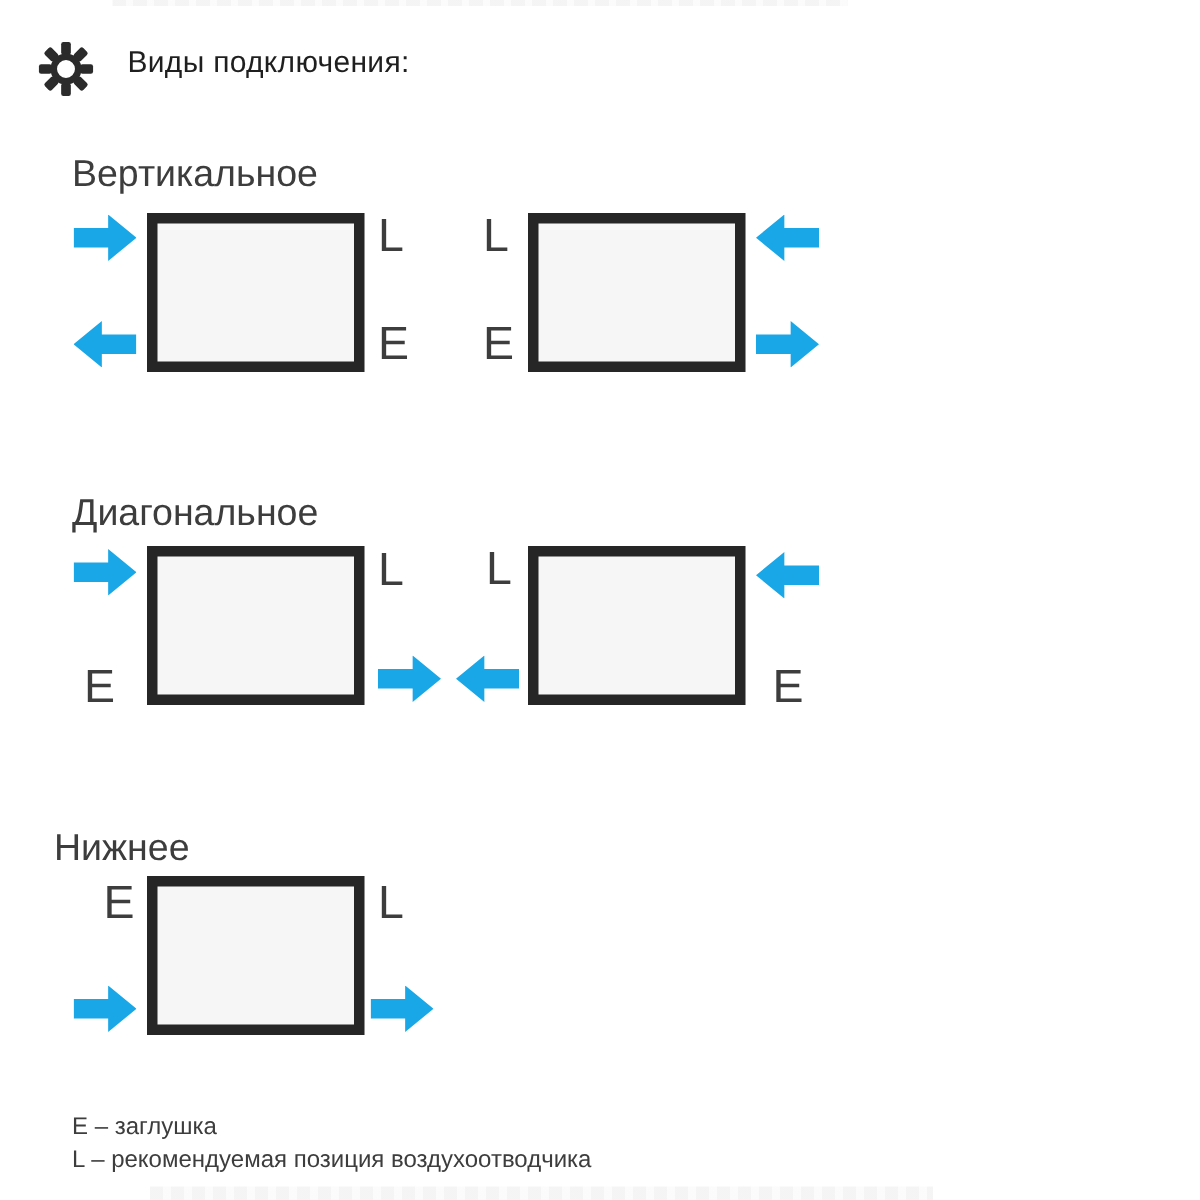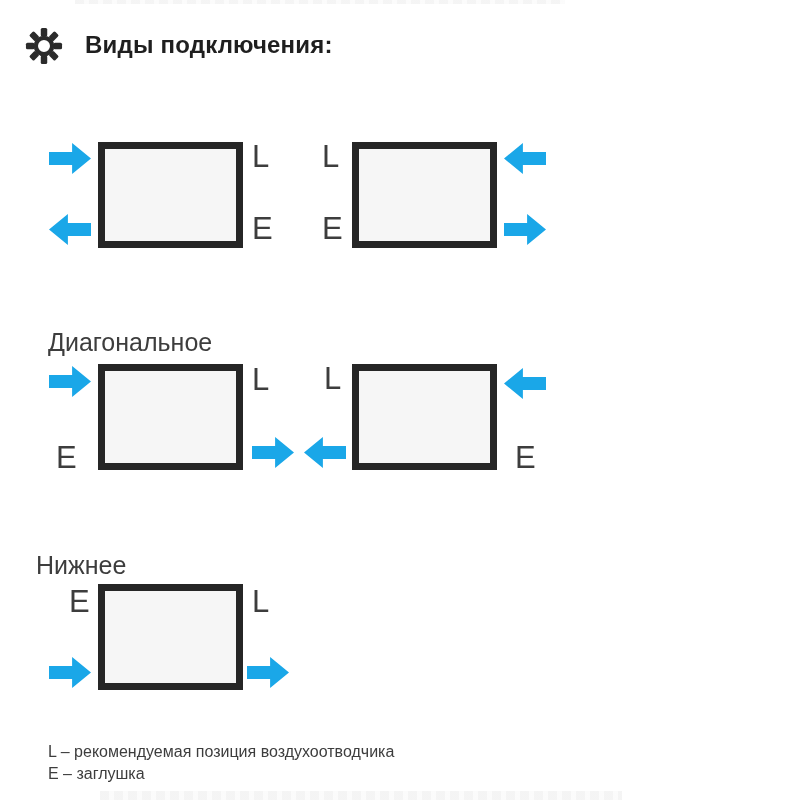--- a/index.html
+++ b/index.html
@@ -2,21 +2,21 @@
 <html><head>
 <meta charset="utf-8">
 <style>
   html,body{margin:0;padding:0;background:#ffffff;}
   #stage{
     position:relative;width:800px;height:800px;background:#ffffff;overflow:hidden;
     font-family:"Liberation Sans","DejaVu Sans",sans-serif;
   }
   .abs{position:absolute;}
   
-  .title{font-size:24px;font-weight:700;color:var(--ink);letter-spacing:.2px;}
+  .title{font-size:20px;font-weight:400;color:var(--ink);letter-spacing:.2px;}
   
   .section-label{font-size:25px;font-weight:400;color:var(--text);}
   
   .radiator{
     width:131px;height:92px;background:var(--box-fill);
     border:7px solid var(--box-border);
   }
   
   .arrow{
     width:42px;height:31px;background:var(--accent);
@@ -54,20 +54,21 @@
           <rect x="16.6" y="1" width="6.8" height="9" rx="1.6" transform="rotate(225 20 20)"></rect>
           <rect x="16.6" y="1" width="6.8" height="9" rx="1.6" transform="rotate(270 20 20)"></rect>
           <rect x="16.6" y="1" width="6.8" height="9" rx="1.6" transform="rotate(315 20 20)"></rect>
         </g>
       </g>
       <circle cx="20" cy="20" r="8.6" fill="none" stroke="#2b2b2b" stroke-width="4.6"></circle>
     </svg>
   </div>
   <div class="abs title" style="left:85px;top:31px;">Виды подключения:</div>
 
+  <div class="abs section-label" style="left:48px;top:102px;">Вертикальное</div>
 
   <div class="abs radiator" style="left:98px;top:142px;"></div>
   <div class="abs arrow" style="left:49px;top:143px;"></div>
   <div class="abs arrow left" style="left:49px;top:214px;"></div>
   <div class="abs port" style="left:252px;top:141px;">L</div>
   <div class="abs port" style="left:252px;top:213px;">E</div>
 
   <div class="abs radiator" style="left:352px;top:142px;"></div>
   <div class="abs port" style="left:322px;top:141px;">L</div>
   <div class="abs port" style="left:322px;top:213px;">E</div>
@@ -90,17 +91,17 @@
 
   <div class="abs section-label" style="left:36px;top:551px;">Нижнее</div>
 
   <div class="abs radiator" style="left:98px;top:584px;"></div>
   <div class="abs port" style="left:69px;top:586px;">E</div>
   <div class="abs port" style="left:252px;top:586px;">L</div>
   <div class="abs arrow" style="left:49px;top:657px;"></div>
   <div class="abs arrow" style="left:247px;top:657px;"></div>
 
   <div class="abs" style="left:48px;top:741px;">
+    <div class="legend-line">E – заглушка</div>
     <div class="legend-line">L – рекомендуемая позиция воздухоотводчика</div>
-    <div class="legend-line">E – заглушка</div>
   </div>
 
 </div>
 
 </body></html>

